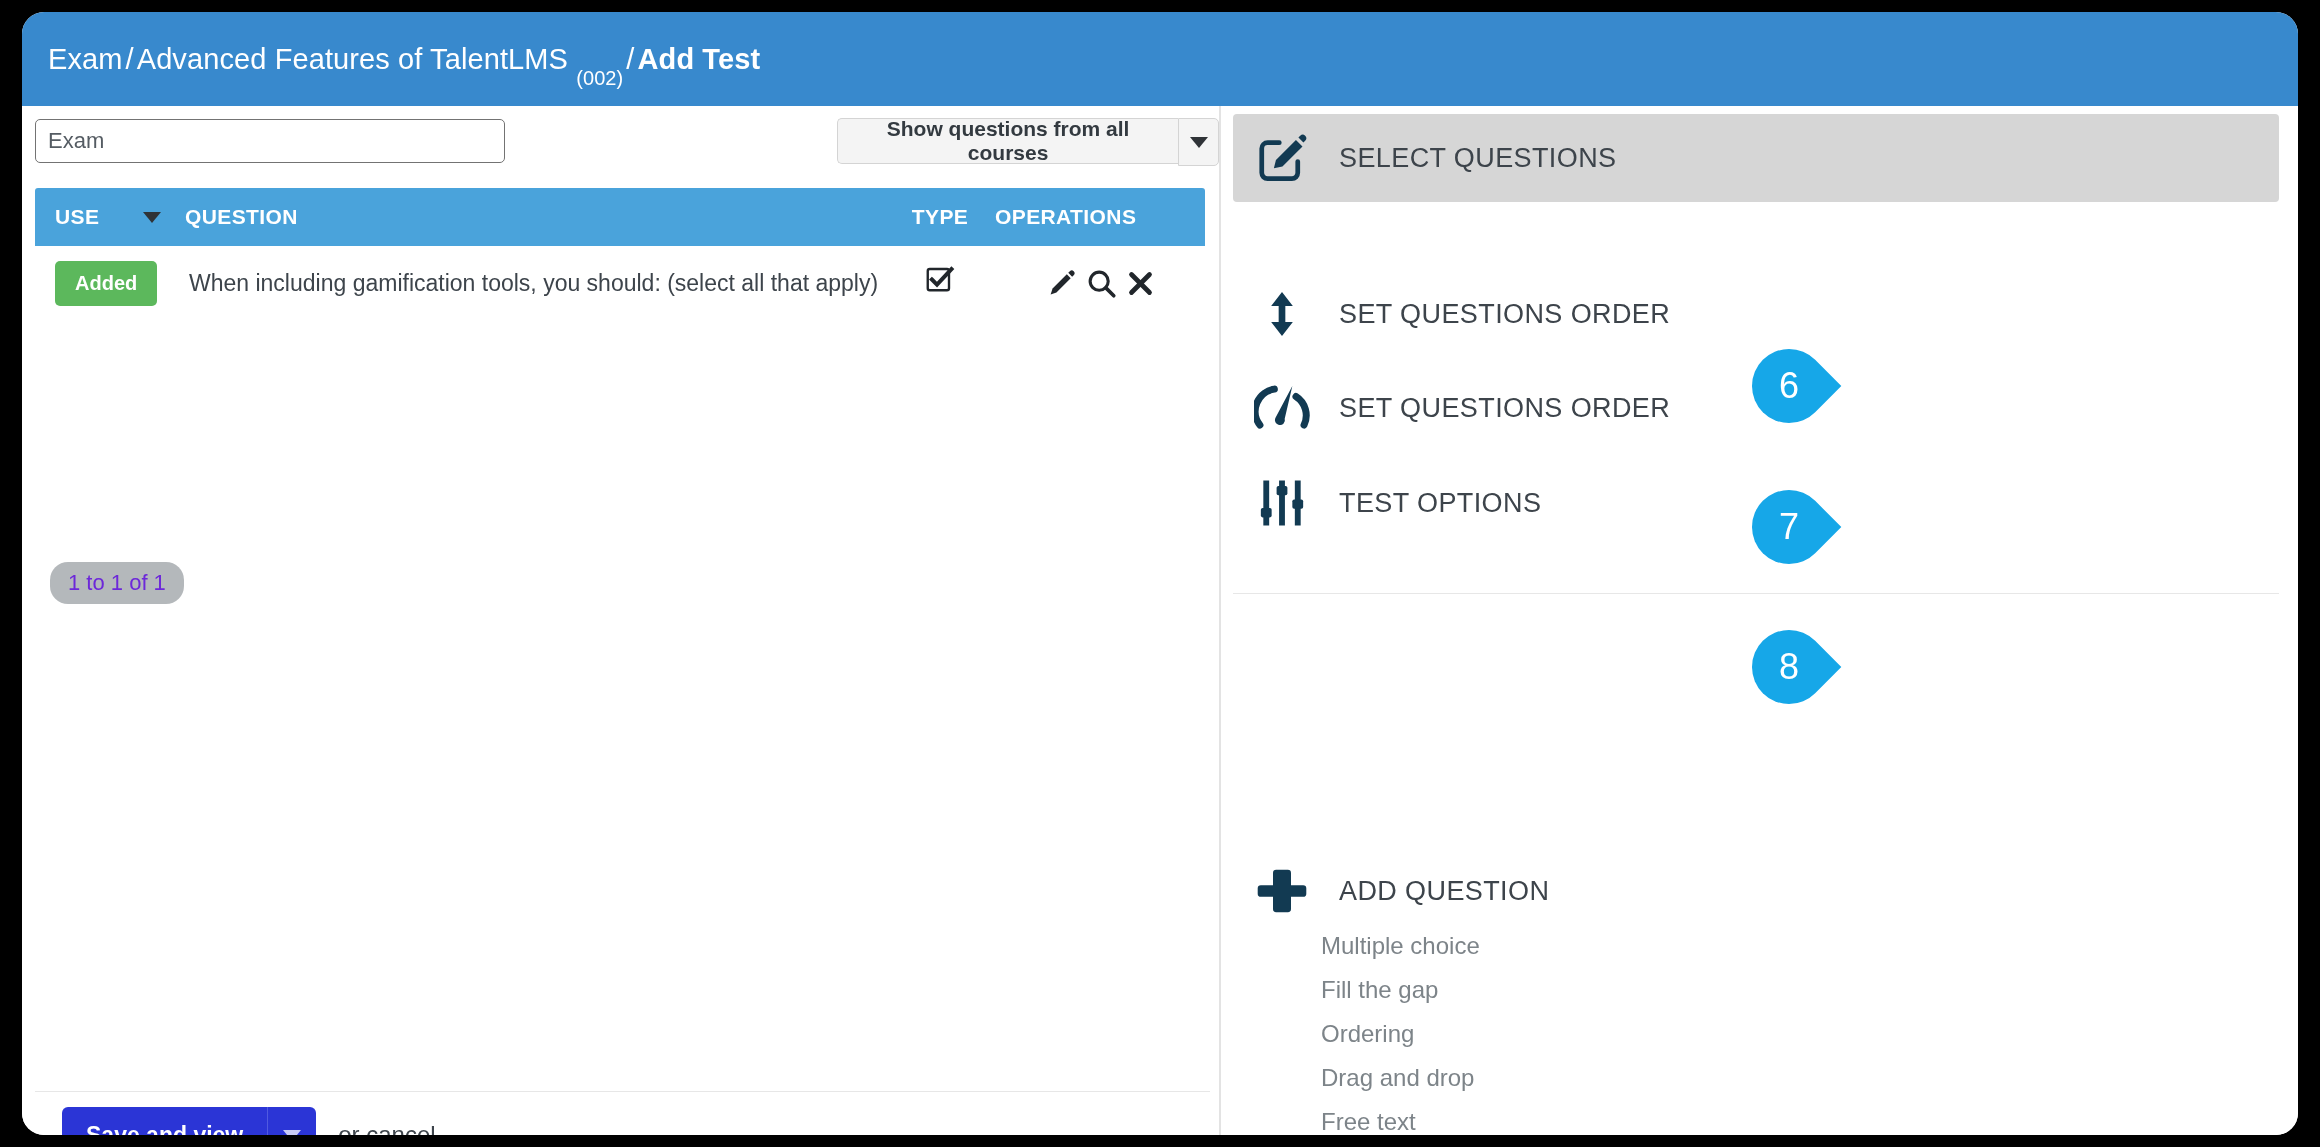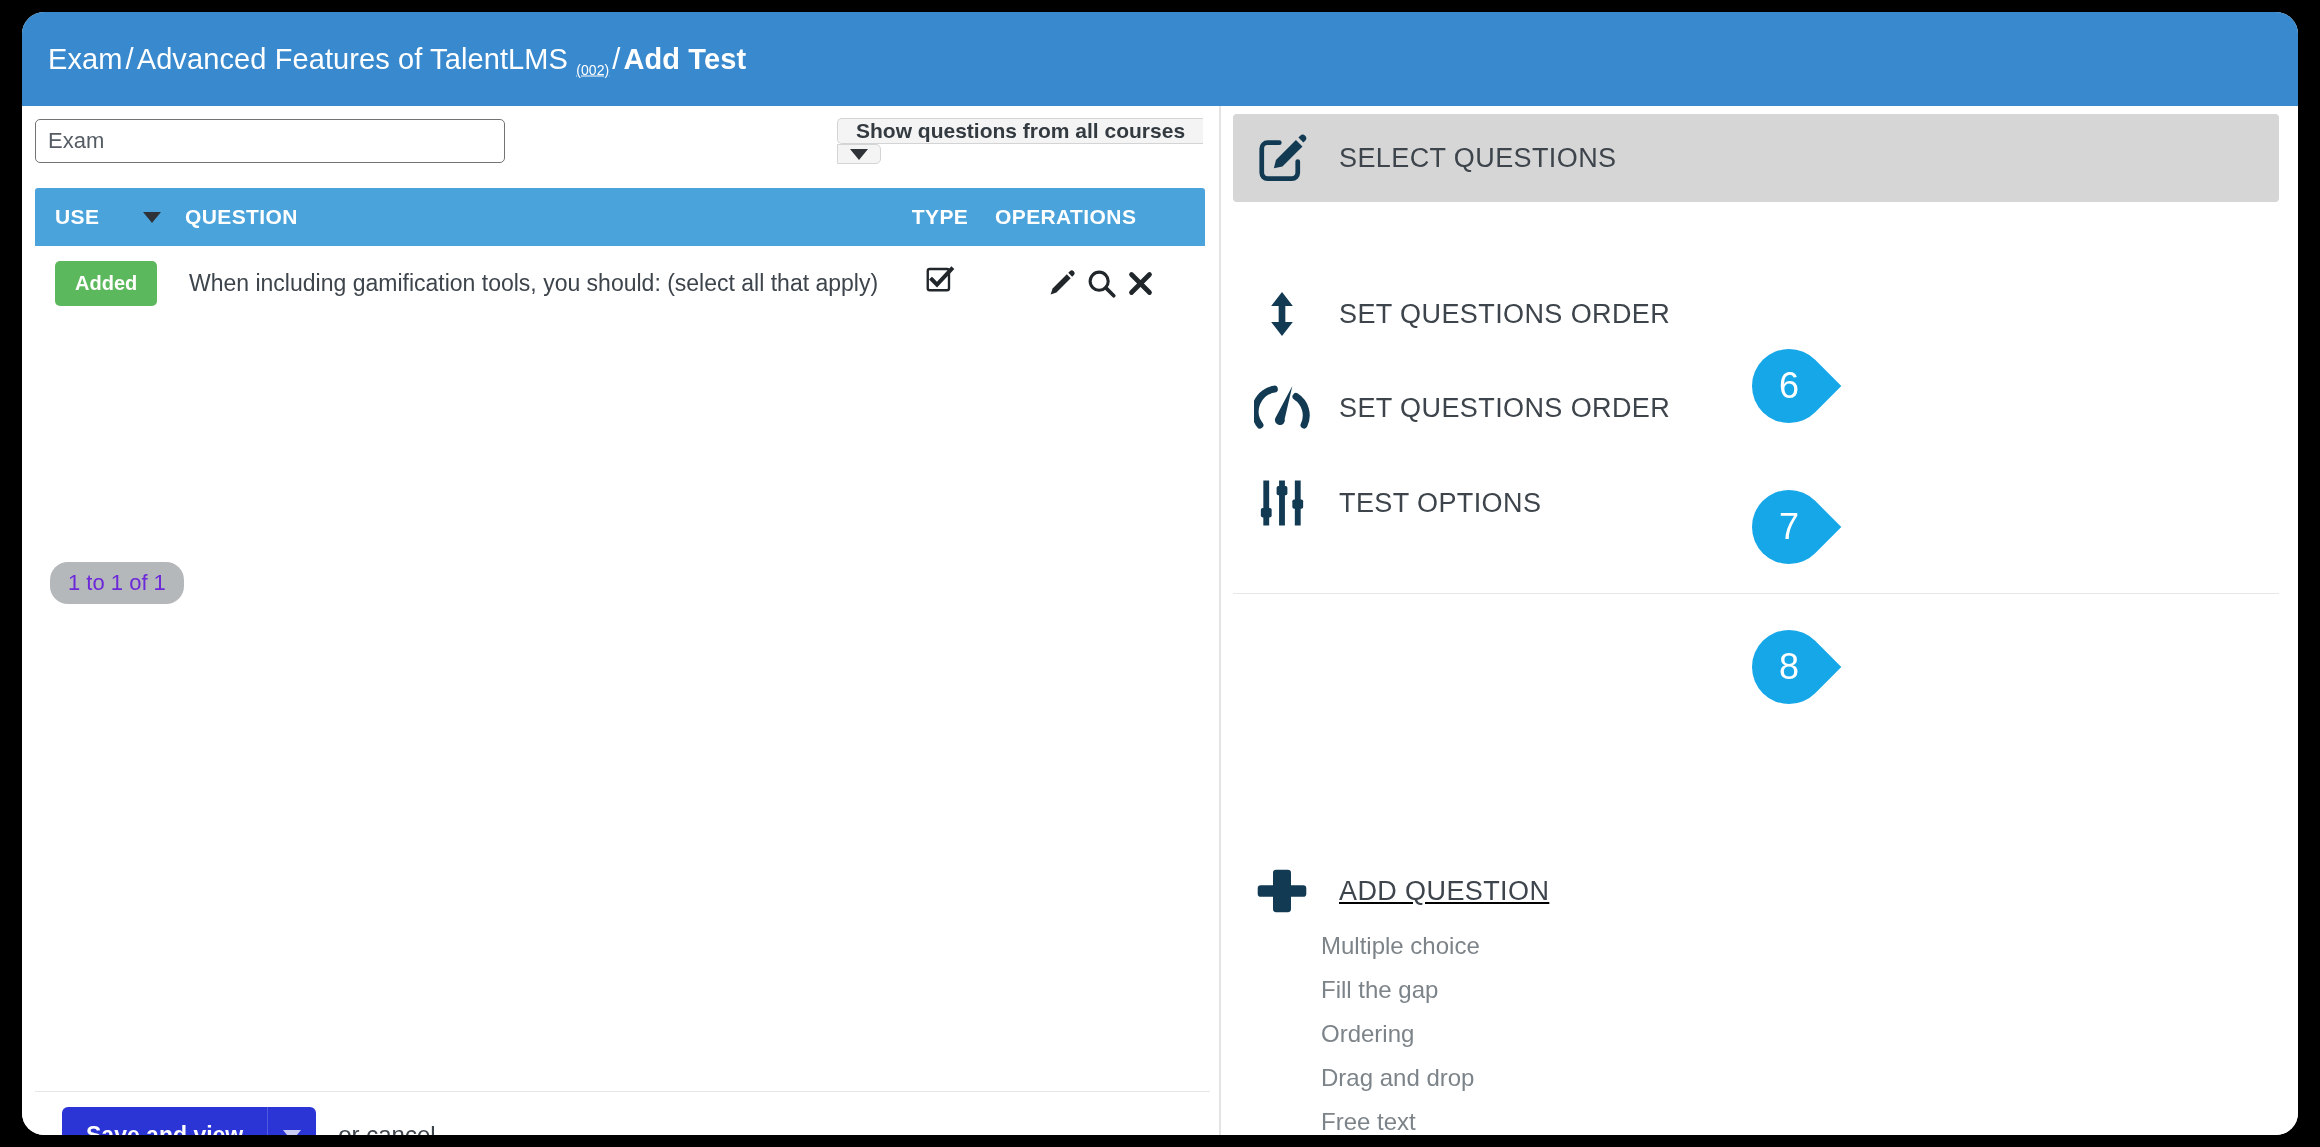--- a/index.html
+++ b/index.html
@@ -45,25 +45,24 @@
     left: 26px;
     top: 50%;
     transform: translateY(-50%);
     font-size: 29px;
     white-space: nowrap;
     letter-spacing: 0.1px;
   }
   #breadcrumb .crumb-link { color: #ffffff; }
   #breadcrumb .sep { color: #ffffff; padding: 0 3px; }
   #breadcrumb .course-id {
-    font-size: 14px;
+    font-size: 20px;
     vertical-align: baseline;
     position: relative;
-    top: 6px;
-    text-decoration: underline;
+    top: 16px;
   }
   #breadcrumb .crumb-current {
     font-weight: bold;
     color: #ffffff;
   }
 
   
   #content {
     position: absolute;
     left: 0; top: 94px;
@@ -91,21 +90,20 @@
     color: #555c63;
     font-family: "Liberation Sans", sans-serif;
     background: #ffffff;
     outline: none;
   }
   #filter-btn-group {
     position: absolute;
     left: 815px; top: 12px;
     display: flex;
     height: 46px;
-    flex-direction: column;
   }
   #filter-btn {
     height: 46px;
     background: #f4f4f4;
     border: 1px solid #d4d4d4;
     border-right: none;
     border-radius: 5px 0 0 5px;
     color: #333a40;
     font-weight: bold;
     font-size: 21px;
@@ -469,21 +467,21 @@
             <rect x="2.6" y="14.2" width="4.8" height="4.2" rx="0.8" fill="#123a52"></rect>
             <rect x="9.6" y="4.4" width="4.8" height="4.2" rx="0.8" fill="#123a52"></rect>
             <rect x="16.6" y="10.4" width="4.8" height="4.2" rx="0.8" fill="#123a52"></rect>
           </svg>
         </span>
         <span class="side-label">TEST OPTIONS</span>
       </div>
 
       <div class="side-divider" style="top:487px;"></div>
 
-      <div class="side-item" style="top:745px; height:80px;text-decoration:underline;">
+      <div class="side-item" style="top:745px; height:80px;">
         <span class="side-icon">
           <svg width="54" height="54" viewBox="0 0 24 24" aria-hidden="true">
             <path d="M9.4 2.6 h5.2 a1.4 1.4 0 0 1 1.4 1.4 v5.4 h5.4 a1.4 1.4 0 0 1 1.4 1.4 v2.4 a1.4 1.4 0 0 1 -1.4 1.4 h-5.4 v5.4 a1.4 1.4 0 0 1 -1.4 1.4 h-5.2 a1.4 1.4 0 0 1 -1.4 -1.4 v-5.4 h-5.4 a1.4 1.4 0 0 1 -1.4 -1.4 v-2.4 a1.4 1.4 0 0 1 1.4 -1.4 h5.4 v-5.4 a1.4 1.4 0 0 1 1.4 -1.4 z" fill="#123a52"></path>
           </svg>
         </span>
         <span class="side-label">ADD QUESTION</span>
       </div>
 
       <div id="addq-sublist">
         <span class="subitem">Multiple choice</span>

